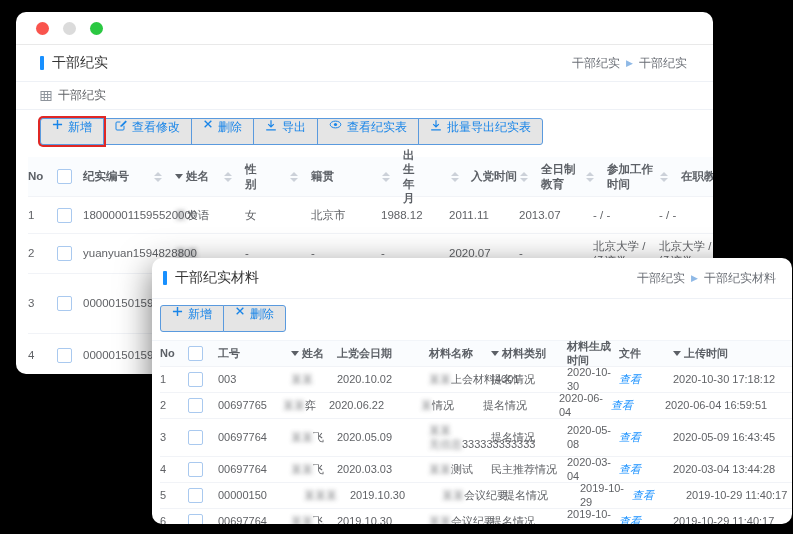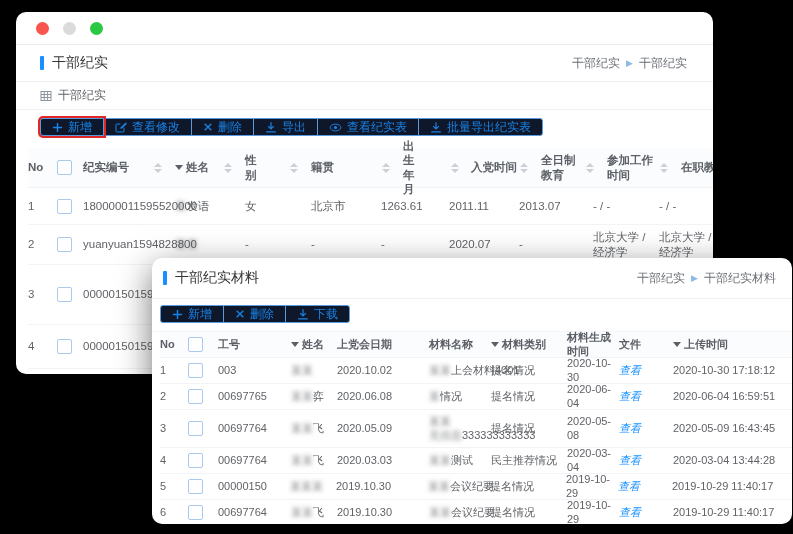--- a/index.html
+++ b/index.html
@@ -21,22 +21,22 @@
   .page-title{font-size:14px;color:#333;}
   .breadcrumb{margin-left:auto;display:flex;align-items:center;gap:6px;font-size:12px;color:#6a6e75;}
   .bc-sep{color:#8fb9e6;font-size:9px;line-height:1;}
 
   .section-row{height:27px;display:flex;align-items:center;gap:6px;padding:0 24px;
                border-bottom:1px solid #eef1f6;font-size:12px;color:#606266;}
   .section-row svg{display:block;color:#8e949c;}
 
   .toolbar{display:flex;padding:8px 24px 12px;}
   #front-window .toolbar{padding:6px 8px 8px;border-bottom:1px solid #f2f5f9;}
-  .btn{display:flex;align-items:center;gap:5px;height:18px;padding:0 11px;margin-left:-1px;
-       background:#0f172a;border:1px solid #5a9ade;color:#1784e8;font-size:12px;cursor:pointer;
+  .btn{display:flex;align-items:flex-start;gap:5px;height:27px;padding:0 11px;margin-left:-1px;
+       background:#e5e5e5;border:1px solid #5a9ade;color:#1784e8;font-size:12px;cursor:pointer;
        position:relative;box-sizing:border-box;white-space:nowrap;}
   .btn:first-child{margin-left:0;border-radius:3px 0 0 3px;}
   .btn:last-child{border-radius:0 3px 3px 0;}
   .btn.highlighted{box-shadow:0 0 0 2px var(--hl,#e02724);z-index:3;}
   .btn .ic{display:flex;color:#1784e8;}
   .btn svg{display:block;}
 
   .table{color:#606266;}
   #back-window .table{font-size:11.5px;padding-left:12px;}
   #front-window .table{font-size:11px;padding-left:8px;}
@@ -220,21 +220,21 @@
           <div class="td" style="width: 26px;">
             <span class="cb"></span>
           </div>
           <div class="td nowrap" style="width: 92px;">180000011595520000</div>
           <div class="td" style="width: 70px;">
             <span class="blur">某</span>
             <span>发语</span>
           </div>
           <div class="td" style="width: 66px;">女</div>
           <div class="td" style="width: 70px;">北京市</div>
-          <div class="td" style="width: 68px;">1263.61</div>
+          <div class="td" style="width: 68px;">1988.12</div>
           <div class="td" style="width: 70px;">2011.11</div>
           <div class="td" style="width: 74px;">2013.07</div>
           <div class="td" style="width: 66px;">- / -</div>
           <div class="td" style="width: 64px;">- / -</div>
         </div>
         <div class="tr" style="height: 40px;">
           <div class="td" style="width: 29px;">2</div>
           <div class="td" style="width: 26px;">
             <span class="cb"></span>
           </div>
@@ -304,29 +304,20 @@
           <span>新增</span>
         </button>
         <button class="btn">
           <span class="ic">
             <svg width="10" height="10" viewBox="0 0 12 12">
               <path d="M2 2l8 8M10 2l-8 8" stroke="currentColor" stroke-width="1.6" fill="none"></path>
             </svg>
           </span>
           <span>删除</span>
         </button>
-        <button class="btn">
-          <span class="ic">
-            <svg width="12" height="12" viewBox="0 0 12 12">
-              <path d="M1.2 10.8h9.6" stroke="currentColor" stroke-width="1.3"></path>
-              <path d="M6 1.2V8M3.2 5.2L6 8l2.8-2.8" stroke="currentColor" stroke-width="1.2" fill="none"></path>
-            </svg>
-          </span>
-          <span>下载</span>
-        </button>
       </div>
 
     <div class="table">
         <div class="tr th-row">
           <div class="th" style="width: 28px;">
             <span class="lbl">No</span>
           </div>
           <div class="th" style="width: 30px;">
             <span class="cb"></span>
           </div>
@@ -377,26 +368,26 @@
           <div class="td" style="width: 54px;">
             <span class="link">查看</span>
           </div>
           <div class="td" style="width: 118px;">2020-10-30 17:18:12</div>
         </div>
         <div class="tr" style="height: 26px;">
           <div class="td" style="width: 28px;">2</div>
           <div class="td" style="width: 30px;">
             <span class="cb"></span>
           </div>
-          <div class="td" style="width: 73px;">00697765</div>
+          <div class="td" style="width: 65px;">00697765</div>
           <div class="td" style="width: 46px;">
             <span class="blur">某某</span>
             <span>弈</span>
           </div>
-          <div class="td" style="width: 92px;">2020.06.08</div>
+          <div class="td" style="width: 92px;">2020.06.22</div>
           <div class="td nowrap" style="width: 62px;">
             <span class="blur">某</span>
             <span>情况</span>
           </div>
           <div class="td" style="width: 76px;">提名情况</div>
           <div class="td" style="width: 52px;">2020-06-04</div>
           <div class="td" style="width: 54px;">
             <span class="link">查看</span>
           </div>
           <div class="td" style="width: 118px;">2020-06-04 16:59:51</div>
@@ -445,21 +436,21 @@
           <div class="td" style="width: 54px;">
             <span class="link">查看</span>
           </div>
           <div class="td" style="width: 118px;">2020-03-04 13:44:28</div>
         </div>
         <div class="tr" style="height: 26px;">
           <div class="td" style="width: 28px;">5</div>
           <div class="td" style="width: 30px;">
             <span class="cb"></span>
           </div>
-          <div class="td" style="width: 72px;">00000150</div>
+          <div class="td" style="width: 86px;">00000150</div>
           <div class="td" style="width: 46px;">
             <span class="blur">某某某</span>
           </div>
           <div class="td" style="width: 92px;">2019.10.30</div>
           <div class="td nowrap" style="width: 62px;">
             <span class="blur">某某</span>
             <span>会议纪要</span>
           </div>
           <div class="td" style="width: 76px;">提名情况</div>
           <div class="td" style="width: 52px;">2019-10-29</div>

